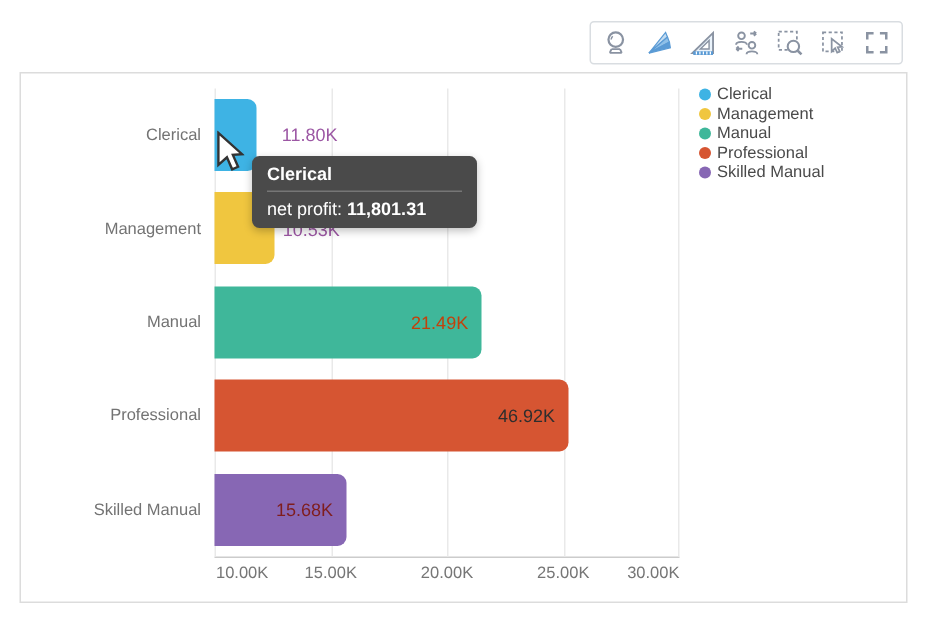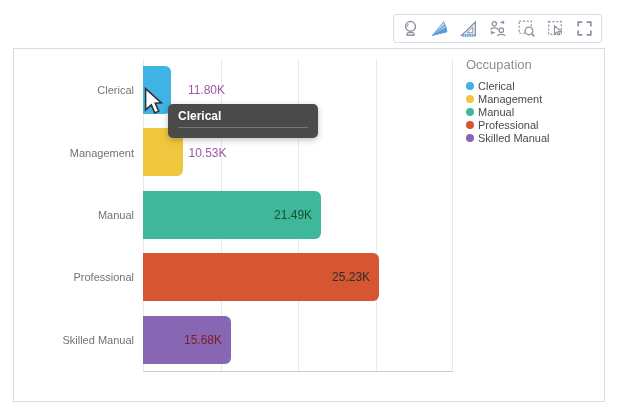--- a/index.html
+++ b/index.html
@@ -155,36 +155,42 @@
           <span class="val" style="color: rgb(156, 87, 164); left: calc(9.00655% + 5px); margin-left: 12px;">11.80K</span>
         </div>
         <div class="row" style="height: 62.4px;">
           <span class="cat">Management</span>
           <div class="bar" style="width: 13.05%; background: rgb(240, 198, 63);"></div>
           <span class="val" style="color: rgb(156, 87, 164); left: calc(13.05% + 5px);">10.53K</span>
         </div>
         <div class="row" style="height: 62.4px;">
           <span class="cat">Manual</span>
           <div class="bar" style="width: 57.45%; background: rgb(63, 183, 154);"></div>
-          <span class="val" style="color: #14532d; right: calc(42.55% + 9px);">21.49K</span>
+          <span class="val" style="color: #c2410c; right: calc(42.55% + 9px);">21.49K</span>
         </div>
         <div class="row" style="height: 62.4px;">
           <span class="cat">Professional</span>
           <div class="bar" style="width: 76.15%; background: rgb(214, 85, 50);"></div>
-          <span class="val" style="color: rgb(46, 46, 46); right: calc(23.85% + 9px);">25.23K</span>
+          <span class="val" style="color: rgb(46, 46, 46); right: calc(23.85% + 9px);">46.92K</span>
         </div>
         <div class="row" style="height: 62.4px;">
           <span class="cat">Skilled Manual</span>
           <div class="bar" style="width: 28.4%; background: rgb(135, 103, 180);"></div>
           <span class="val" style="color: #7f1d1d; right: calc(71.6% + 9px);">15.68K</span>
         </div>
       </div>
   </div>
+  <div class="xaxis" id="xaxis">
+      <span class="xtick" style="left: 0%; transform: translateX(1px);">10.00K</span>
+      <span class="xtick" style="left: 25%; transform: translateX(-50%);">15.00K</span>
+      <span class="xtick" style="left: 50%; transform: translateX(-50%);">20.00K</span>
+      <span class="xtick" style="left: 75%; transform: translateX(-50%);">25.00K</span>
+      <span class="xtick" style="left: 100%; transform: translateX(-100%);">30.00K</span>
+    </div>
   <div class="legend">
-    <div class="legend-title">Occupation</div>
     <div id="legend-items">
         <div class="legend-item">
           <span class="legend-dot" style="background: rgb(62, 179, 228);"></span>
           <span class="legend-label">Clerical</span>
         </div>
         <div class="legend-item">
           <span class="legend-dot" style="background: rgb(240, 198, 63);"></span>
           <span class="legend-label">Management</span>
         </div>
         <div class="legend-item">
@@ -199,19 +205,23 @@
           <span class="legend-dot" style="background: rgb(135, 103, 180);"></span>
           <span class="legend-label">Skilled Manual</span>
         </div>
       </div>
   </div>
 </div>
 
 <div class="tooltip">
   <div class="tt-title">Clerical</div>
   <hr class="tt-div">
+  <div class="tt-line">
+    <span>net profit:</span>
+    <span class="tt-value">11,801.31</span>
+  </div>
 </div>
 
 <div class="cursor">
   <svg width="19" height="30" viewBox="0 0 12 19">
     <path d="M1,1 L1,14.5 L4.6,11.3 L6.8,16.4 L9.3,15.3 L7.1,10.3 L11,10 Z" fill="#ffffff" stroke="#333333" stroke-width="1"></path>
   </svg>
 </div>
 
 </body></html>

